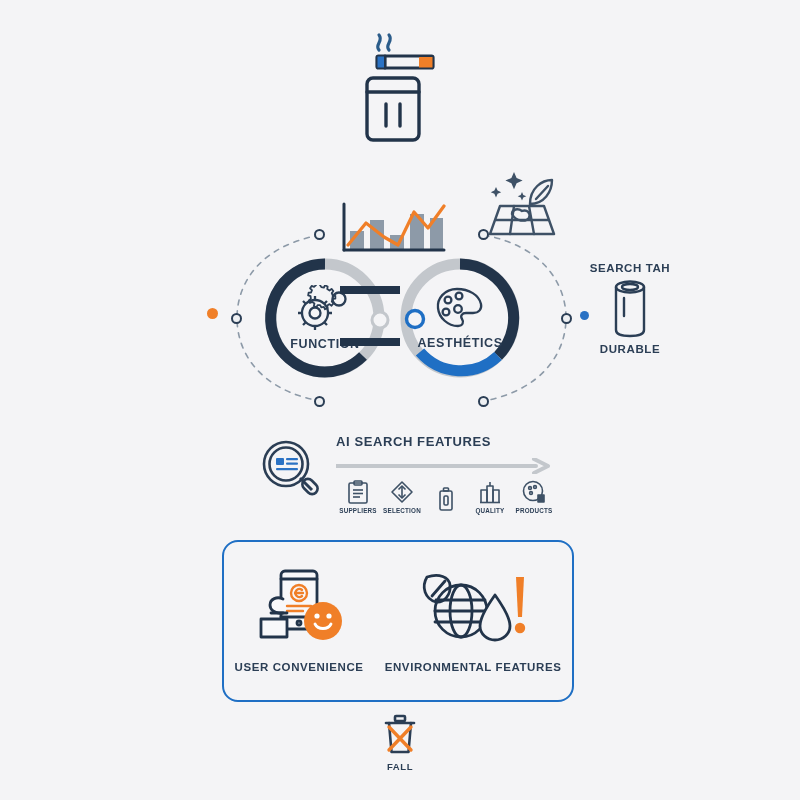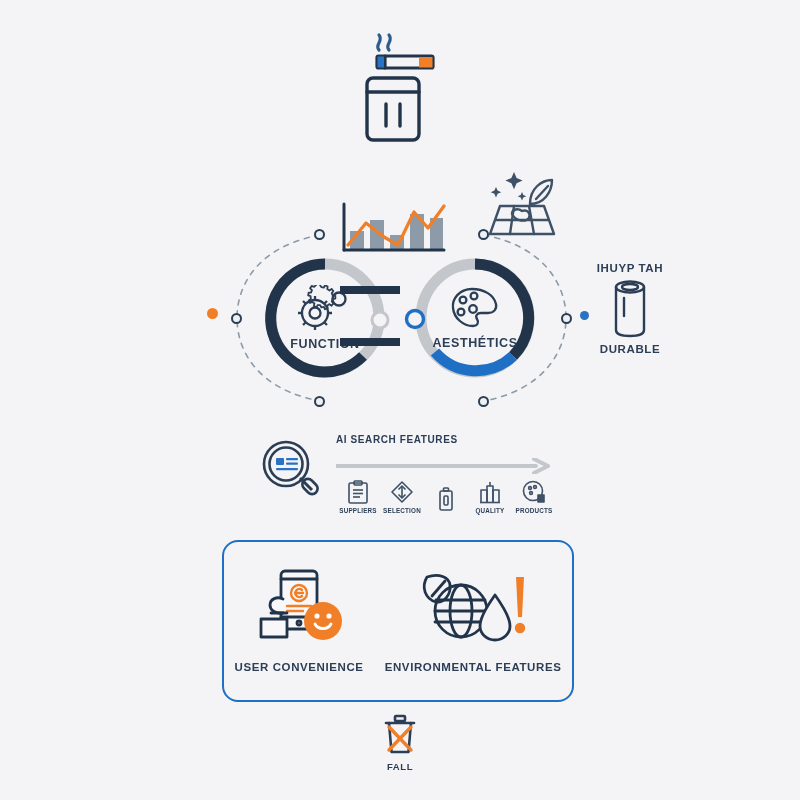--- a/index.html
+++ b/index.html
@@ -47,21 +47,21 @@
     border: 2.6px solid #2b3e55;
   }
   #orbit-node-tl { left: 94px; top: 1px; }
   #orbit-node-bl { left: 94px; top: 168px; }
   #orbit-node-tr { left: 258px; top: 1px; }
   #orbit-node-br { left: 258px; top: 168px; }
   #orbit-node-left { left: 11px; top: 85px; }
   #orbit-node-right { left: 341px; top: 85px; }
 
   #ring-function { left: 35px; top: 27px; }
-  #ring-aesthetics { left: 185px; top: 27px; }
+  #ring-aesthetics { left: 170px; top: 27px; }
 
   .ring-content {
     position: absolute; left: 0; top: 0;
     width: 140px; height: 126px;
     display: flex; flex-direction: column;
     align-items: center; justify-content: center;
     gap: 2px;
   }
   .ring-label { font-size: 12.5px; }
 
@@ -83,21 +83,21 @@
   }
   #right-accent-dot {
     left: 580px; top: 311px;
     width: 9px; height: 9px; border-radius: 50%;
     background: #2a72c4;
   }
 
   
   #ai-search-section { left: 258px; top: 432px; width: 330px; height: 100px; }
   #magnifier-icon { left: 2px; top: 6px; }
-  #ai-search-title { left: 78px; top: 2px; font-size: 10px; text-align: left; }
+  #ai-search-title { left: 78px; top: 2px; font-size: 13px; text-align: left; }
   #ai-arrow { left: 78px; top: 26px; }
   #feature-icons {
     left: 78px; top: 48px; width: 220px;
     display: flex; justify-content: space-between; align-items: flex-end;
   }
   .feature-item {
     display: flex; flex-direction: column;
     align-items: center; width: 44px;
   }
   .feature-label {
@@ -258,21 +258,21 @@
       <circle cx="12" cy="12" r="8" fill="#f4f4f6" stroke="#c3c7cc" stroke-width="3"></circle>
     </svg>
     <svg class="abs" id="link-ring-blue" width="26" height="26" viewBox="0 0 26 26">
       <circle cx="13" cy="13" r="8.5" fill="#f4f4f6" stroke="#1f6fc4" stroke-width="3.4"></circle>
     </svg>
   </div>
 
   <div class="abs" id="left-accent-dot"></div>
 
   <div class="abs" id="right-side-group">
-    <div class="lbl side-top-label">IHUYP TAH</div>
+    <div class="lbl side-top-label">SEARCH TAH</div>
     <div class="side-icon-row">
       <svg width="46" height="62" viewBox="0 0 46 62">
         <g fill="none" stroke="#2b3e55" stroke-width="2.4" stroke-linejoin="round" stroke-linecap="round">
           <ellipse cx="23" cy="9" rx="14" ry="5.5"></ellipse>
           <path d="M9 9 L9 52 C9 56, 15 58, 23 58 C31 58, 37 56, 37 52 L37 9"></path>
           <ellipse cx="23" cy="9" rx="8" ry="3"></ellipse>
           <line x1="17" y1="20" x2="17" y2="38"></line>
         </g>
       </svg>
     </div>

